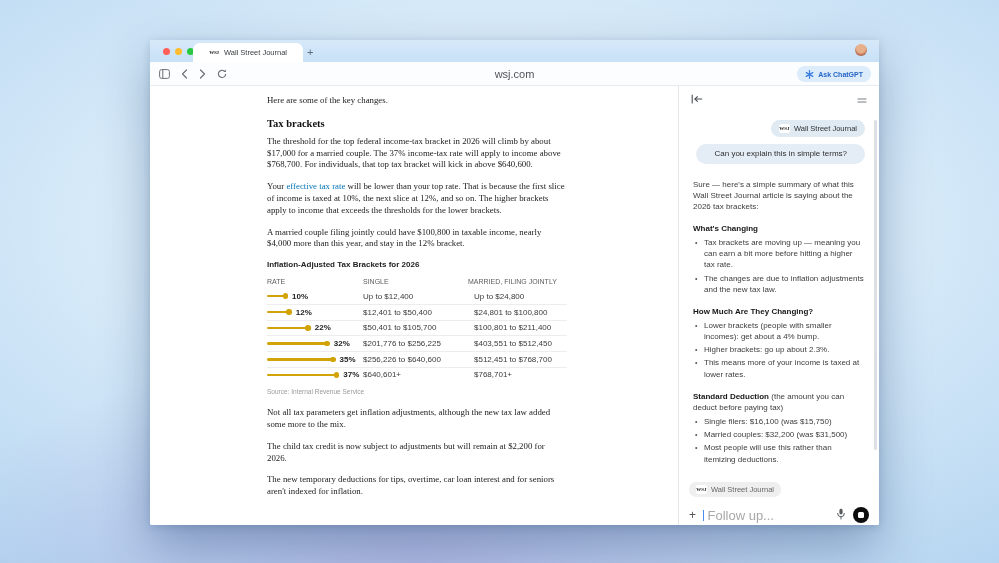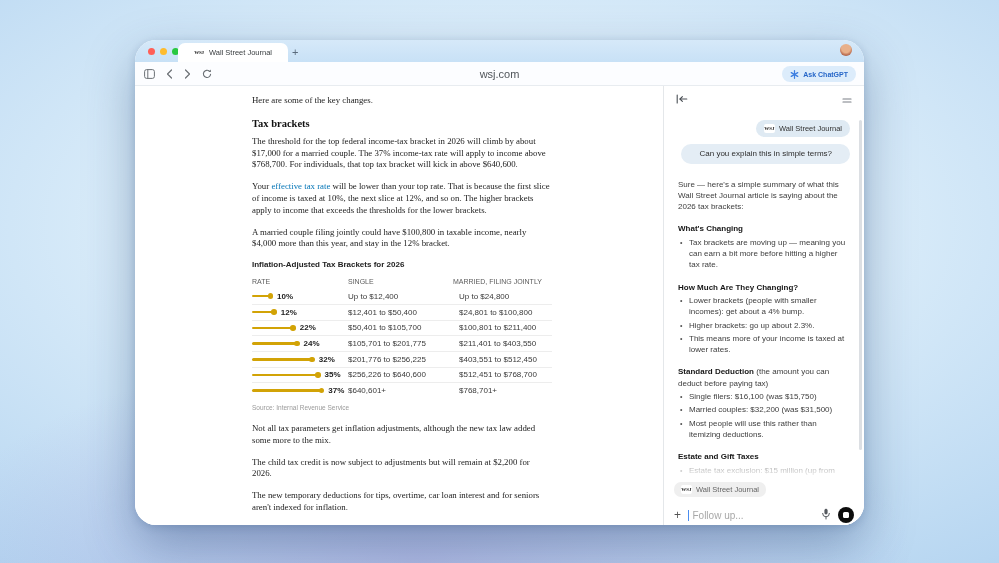--- a/index.html
+++ b/index.html
@@ -4,22 +4,22 @@
 <style>
   * { margin:0; padding:0; box-sizing:border-box; }
   html,body { width:999px; height:563px; overflow:hidden; font-family:"Liberation Sans", sans-serif; }
   body {
     background:
       radial-gradient(90% 70% at 42% 100%, rgba(142,120,200,0.35) 0%, rgba(142,120,200,0) 55%),
       radial-gradient(130% 120% at 50% 40%, #eef7fd 0%, #d8ebf9 30%, #b7d6f1 62%, #8db4e6 85%, #6fa3dd 100%);
     position:relative;
   }
   .window {
-    position:absolute; left:135px; top:40px; width:729px; height:485px;
-    border-radius:21px; overflow:hidden; background:#fff;
+    position:absolute; left:150px; top:40px; width:729px; height:485px;
+    border-radius:2px; overflow:hidden; background:#fff;
     box-shadow:0 20px 50px rgba(25,60,110,.38), 0 2px 8px rgba(25,60,110,.18);
   }
   
   .tabstrip { height:22px; background:linear-gradient(180deg,#d6e9f9,#c8e1f6); position:relative; }
   .lights { position:absolute; left:13px; top:8px; display:flex; gap:5px; }
   .light { width:7px; height:7px; border-radius:50%; }
   .light.r{background:#ff5f57}.light.y{background:#febc2e}.light.g{background:#28c840}
   .tab { position:absolute; left:43px; top:3px; width:110px; height:19px; background:#fff;
          border-radius:7px 7px 0 0; display:flex; align-items:center; justify-content:center; gap:5px;
          font-size:7.5px; color:#3c4043; }
@@ -91,21 +91,21 @@
   
   .composer { position:absolute; left:0; right:0; bottom:0; height:62px; z-index:5;
               background:linear-gradient(180deg, rgba(255,255,255,0) 0%, #fff 26%);
               padding:14px 10px 0; }
   .ctx-chip { display:inline-flex; align-items:center; gap:4px; background:#efefef; border-radius:7px;
               padding:3px 7px; font-size:7.5px; color:#666; max-width:92px; overflow:hidden; white-space:nowrap; }
   .inputrow { display:flex; align-items:center; margin-top:9px; gap:7px; }
   .plusicon { font-size:12px; color:#555; line-height:10px; }
   .inputwrap { flex:1; display:flex; align-items:center; position:relative; }
   .caret { width:1.5px; height:11px; background:#4a8df0; margin-right:3px; }
-  .follow-input { border:none; outline:none; background:transparent; font-size:10px; color:#333;
+  .follow-input { border:none; outline:none; background:transparent; font-size:13px; color:#333;
                   width:100%; font-family:"Liberation Sans",sans-serif; }
   .follow-input::placeholder { color:#a8a8a8; }
   .stopbtn { width:16px; height:16px; border-radius:50%; background:#0d0d0d; display:flex;
              align-items:center; justify-content:center; flex-shrink:0; }
   .stopbtn .sq { width:6px; height:6px; border-radius:1.5px; background:#fff; }
 </style>
 </head>
 <body>
 
 <div class="window">
@@ -201,28 +201,20 @@
 
               <div class="bracket-row">
                 <span class="rate-cell">
                   <span class="rate-bar" style="width: 41.8px; background: rgb(210, 163, 6);"></span>
                   <span class="rate-label">22%</span>
                 </span>
                 <span class="cell-single">$50,401 to $105,700</span>
                 <span class="cell-married">$100,801 to $211,400</span>
               </div>
 
-              <div class="bracket-row">
-                <span class="rate-cell">
-                  <span class="rate-bar" style="width: 45.6px; background: rgb(210, 163, 6);"></span>
-                  <span class="rate-label">24%</span>
-                </span>
-                <span class="cell-single">$105,701 to $201,775</span>
-                <span class="cell-married">$211,401 to $403,550</span>
-              </div>
 
               <div class="bracket-row">
                 <span class="rate-cell">
                   <span class="rate-bar" style="width: 60.8px; background: rgb(210, 163, 6);"></span>
                   <span class="rate-label">32%</span>
                 </span>
                 <span class="cell-single">$201,776 to $256,225</span>
                 <span class="cell-married">$403,551 to $512,450</span>
               </div>
 
@@ -285,20 +277,21 @@
         <div class="bubblerow">
           <span class="user-bubble">Can you explain this in simple terms?</span>
         </div>
         <div class="assist-intro">Sure — here's a simple summary of what this Wall Street Journal article is saying about the 2026 tax brackets:</div>
 
         <div class="chat-section">
           <div class="chat-h"><span class="b">What's Changing</span><span class="sfx"></span></div>
           <div class="bullets">
 
           <div class="bullet"><span>Tax brackets are moving up — meaning you can earn a bit more before hitting a higher tax rate.</span></div>
+              <div class="bullet"><span>The changes are due to inflation adjustments and the new tax law.</span></div>
             </div>
         </div>
 
         <div class="chat-section">
           <div class="chat-h"><span class="b">How Much Are They Changing?</span><span class="sfx"></span></div>
           <div class="bullets">
 
           <div class="bullet"><span>Lower brackets (people with smaller incomes): get about a 4% bump.</span></div>
               <div class="bullet"><span>Higher brackets: go up about 2.3%.</span></div>
               <div class="bullet"><span>This means more of your income is taxed at lower rates.</span></div>

